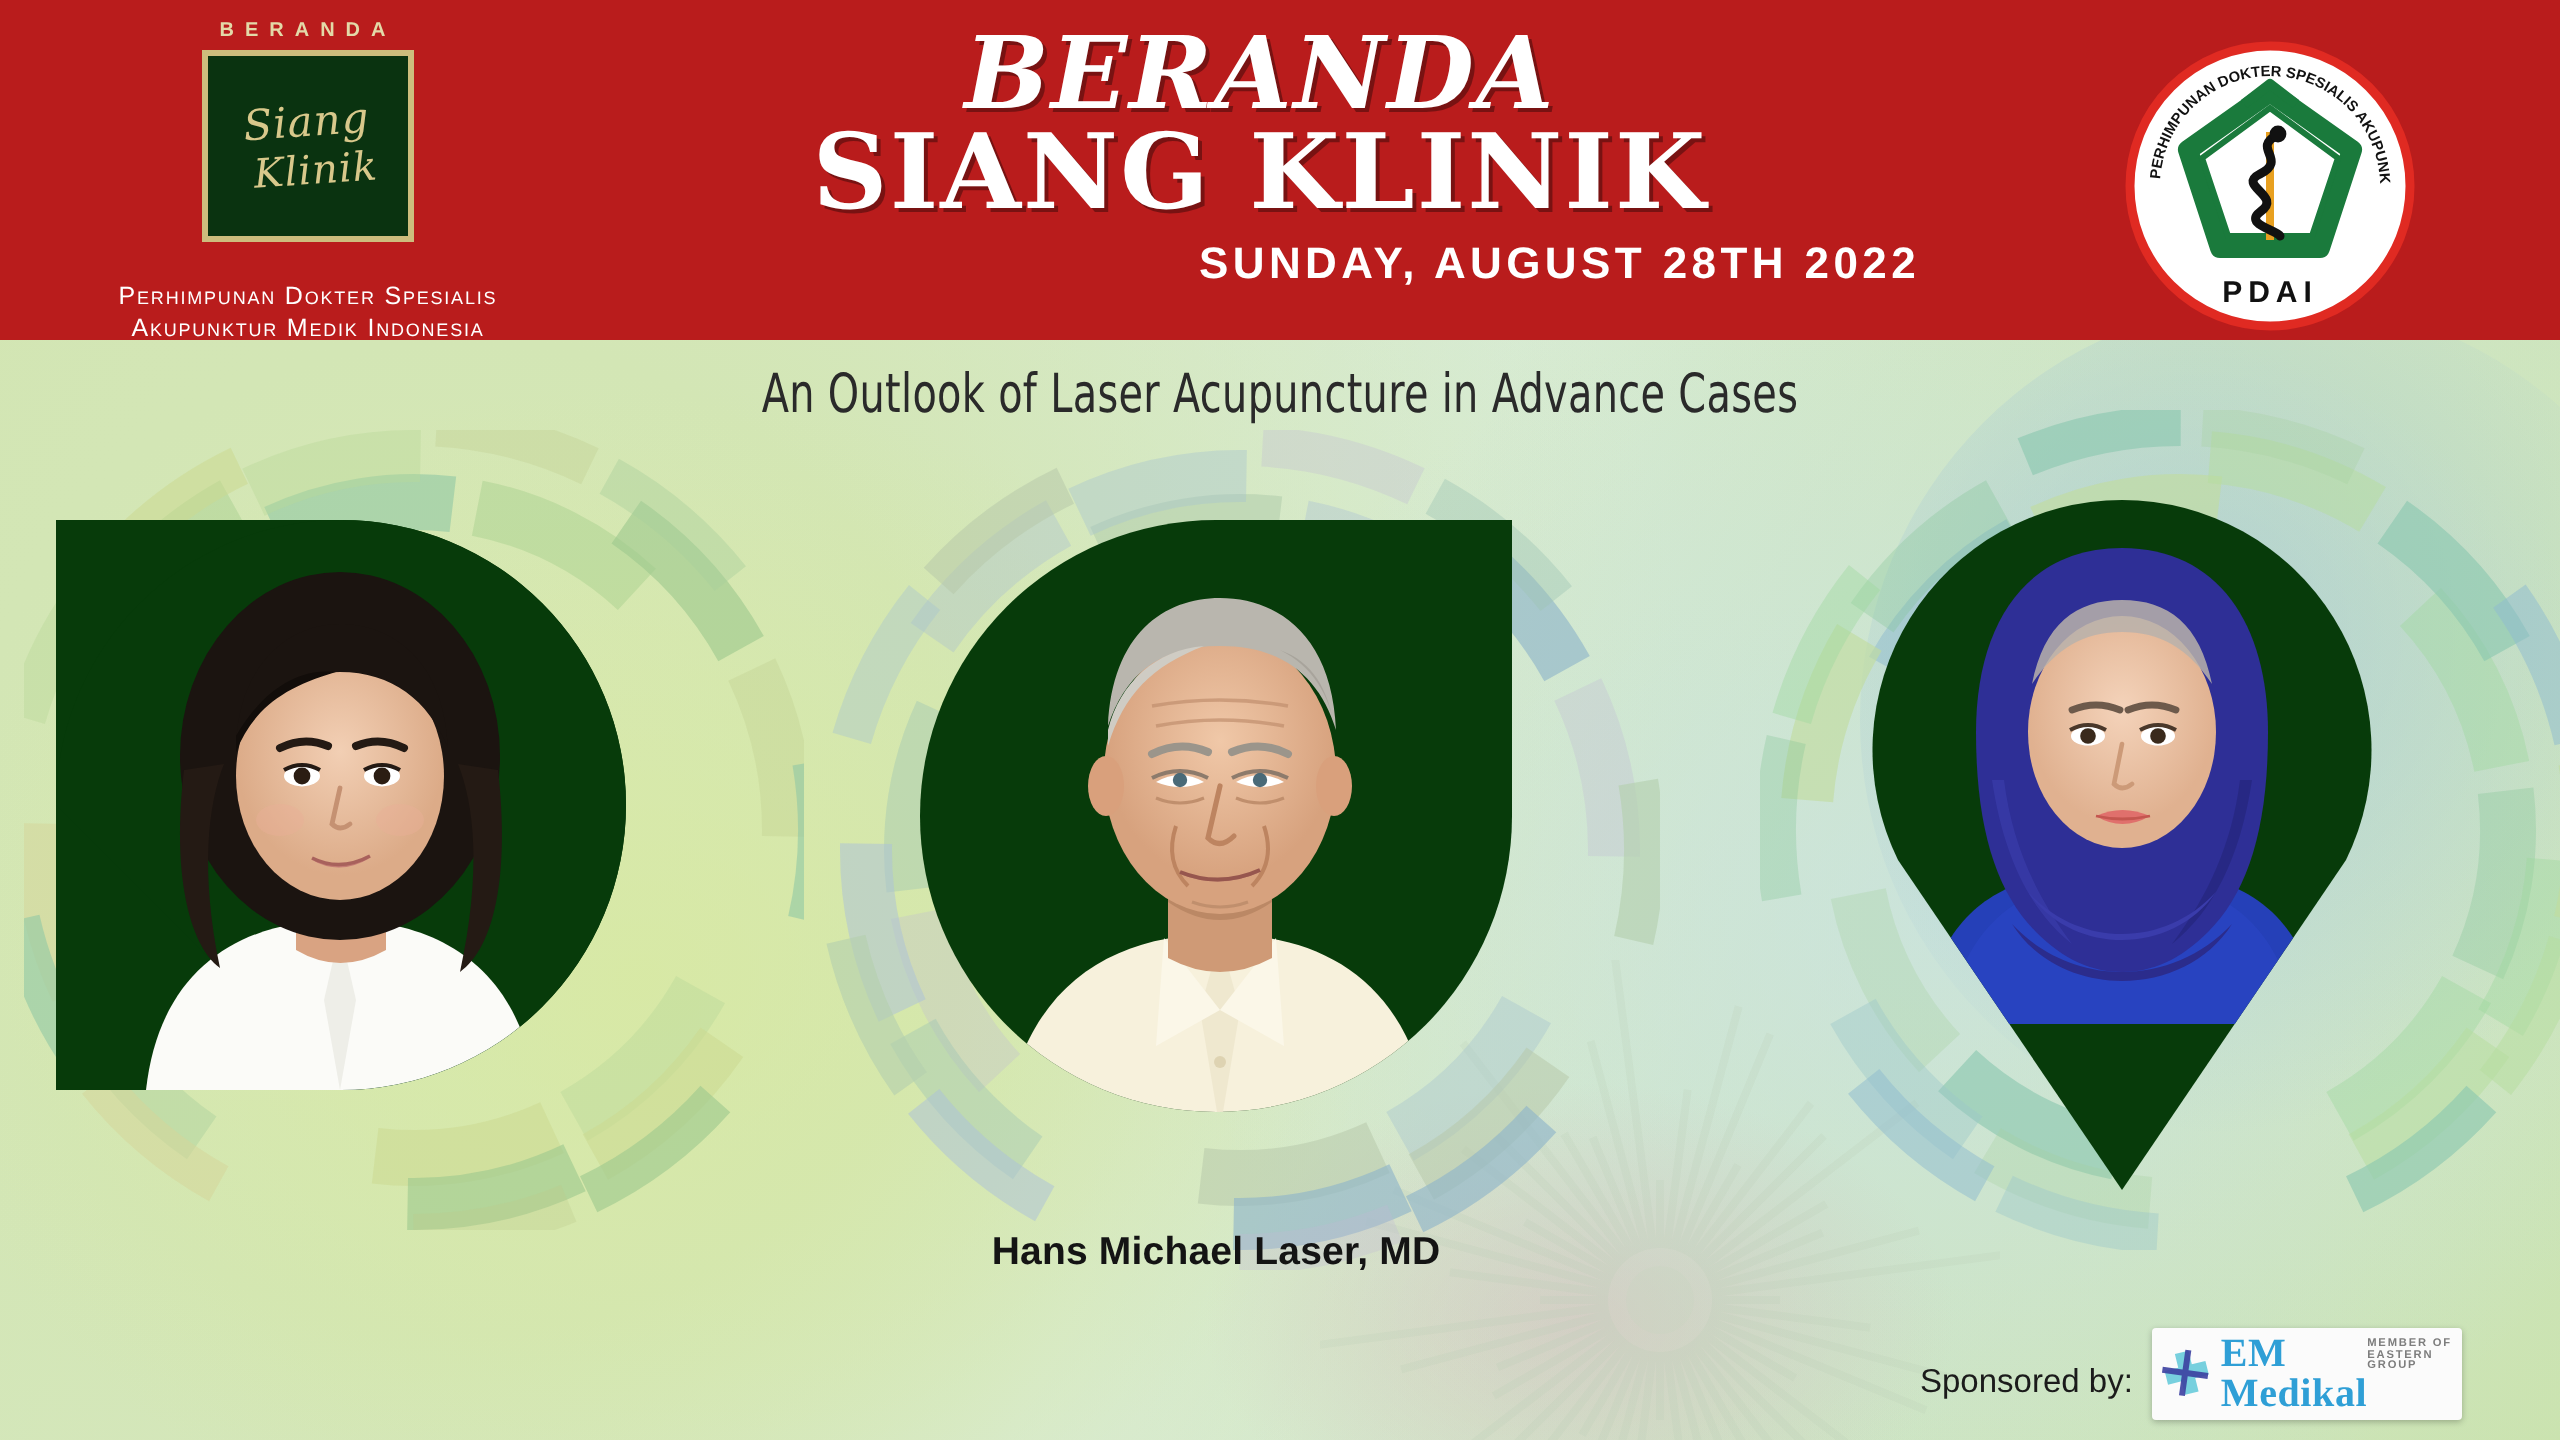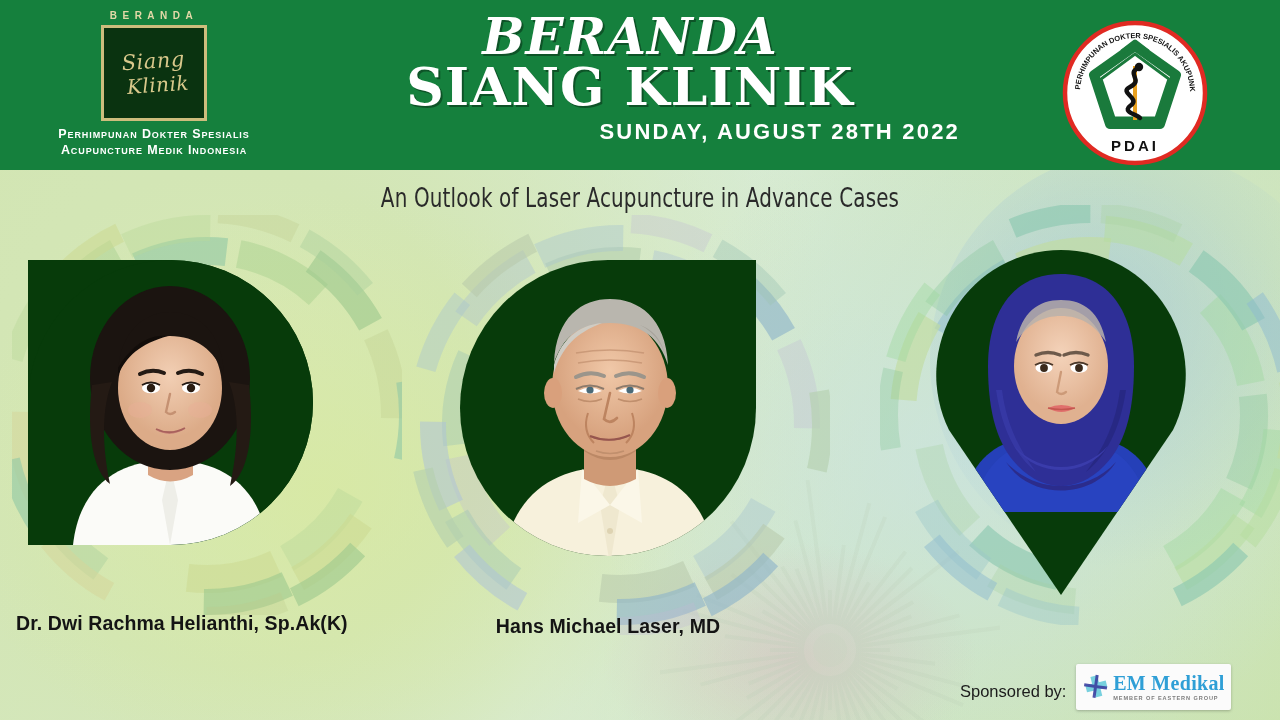--- a/index.html
+++ b/index.html
@@ -42,41 +42,41 @@
     position:absolute;left:660px;top:480px;width:340px;height:340px;opacity:.38;
   }
 
   
   .ring-deco{position:absolute;}
   .ring-deco svg{display:block;}
 
   
   .header{
     position:absolute;left:0;top:0;width:1280px;height:170px;
-    background:#15803d;
+    background:#b91c1c;
   }
   .brand{
     position:absolute;left:20px;top:6px;width:268px;height:160px;text-align:center;
   }
   .brand-top{
     font-size:10px;letter-spacing:5.5px;color:#e3d9a8;font-weight:600;
     margin:4px 0 4px 0;
   }
   .brand-box{
     width:100px;height:90px;margin:0 auto;border:3px solid #cdbd7d;
     background:#0a3310;display:flex;flex-direction:column;align-items:center;justify-content:center;
   }
   .brand-script{
     font-family:"DejaVu Serif", serif;font-style:italic;color:#d8c88b;
     font-size:21px;line-height:1.05;letter-spacing:.5px;
     transform:rotate(-4deg);
   }
   .brand-script .l2{font-size:20px;display:block;margin-top:3px;margin-left:6px;}
   .brand-org{
-    margin-top:6px;color:#fff;font-weight:bold;font-size:12.5px;
+    margin-top:20px;color:#fff;font-weight:normal;font-size:12.5px;
     letter-spacing:.9px;line-height:1.25;
     font-variant:small-caps;
   }
   .titleblock{
     position:absolute;left:300px;top:2px;width:660px;text-align:center;color:#fff;
   }
   .t-line1{
     font-family:"DejaVu Serif", serif;
     font-weight:bold;font-style:italic;font-size:50px;line-height:1.0;
     letter-spacing:1px;margin-top:10px;
@@ -118,21 +118,21 @@
     position:absolute;left:960px;top:668px;display:flex;align-items:center;gap:10px;
   }
   .sponsor-label{font-size:16.5px;color:#1b1b1b;}
   .sponsor-logo{
     width:155px;height:46px;background:#fbfbfb;border-radius:2px;
     box-shadow:0 1px 3px rgba(0,0,0,.25);
     display:flex;align-items:center;justify-content:center;gap:4px;
     padding:0 4px;box-sizing:border-box;position:relative;top:-4px;
   }
   .em-cross{width:26px;height:26px;flex:0 0 26px;}
-  .em-text{display:flex;flex-direction:column;line-height:1;}
+  .em-text{display:flex;flex-direction:row;line-height:1;}
   .em-name{
     font-family:"Liberation Serif", serif;font-size:20px;color:#2f9fd6;font-weight:bold;
     letter-spacing:.3px;
   }
   .em-sub{
     font-size:5.6px;color:#7d7d7d;letter-spacing:.9px;margin-top:3px;font-weight:bold;
   }
 </style>
 </head>
 <body>
@@ -302,21 +302,21 @@
     <div class="brand">
       <div class="brand-top">BERANDA</div>
       <div class="brand-box">
         <div class="brand-script">
           <span>Siang</span>
           <span class="l2">Klinik</span>
         </div>
       </div>
       <div class="brand-org">
         <div>Perhimpunan Dokter Spesialis</div>
-        <div>Acupuncture Medik  Indonesia</div>
+        <div>Akupunktur Medik  Indonesia</div>
       </div>
     </div>
 
     <div class="titleblock">
       <div class="t-line1">BERANDA</div>
       <div class="t-line2">SIANG KLINIK</div>
       <div class="t-date">SUNDAY, AUGUST 28TH 2022</div>
     </div>
 
     <div class="pdai">
@@ -400,21 +400,20 @@
           <path d="M142,134 L138,152 Q142,156 147,152" stroke="#c59172" stroke-width="2.4" fill="none" stroke-linecap="round"></path>
 
           <path d="M128,170 Q142,178 157,169 Q142,174 128,170 Z" fill="#c47b74"></path>
           <path d="M128,169 Q142,176 157,168" stroke="#a8615c" stroke-width="1.8" fill="none"></path>
 
           <ellipse cx="112" cy="150" rx="12" ry="8" fill="#e8b096" opacity=".45"></ellipse>
           <ellipse cx="172" cy="150" rx="12" ry="8" fill="#e8b096" opacity=".45"></ellipse>
         </g>
       </svg>
     </div>
-    <div class="sp-name" style="left:-12px;top:352px;width:310px;">Dr. Dwi Rachma Helianthi, Sp.Ak(K)</div>
   </div>
 
   <div class="speaker" style="left:460px;top:255px;">
     <div class="photo-wrap" style="width:296px;height:310px;">
       <svg width="296" height="310" viewBox="0 0 296 310">
         <defs>
           <clipPath id="frame2">
             <path d="M148,5 L296,5 L296,153 A148,148 0 1 1 148,5 Z"></path>
           </clipPath>
           <radialGradient id="skin2" cx="50%" cy="38%">

